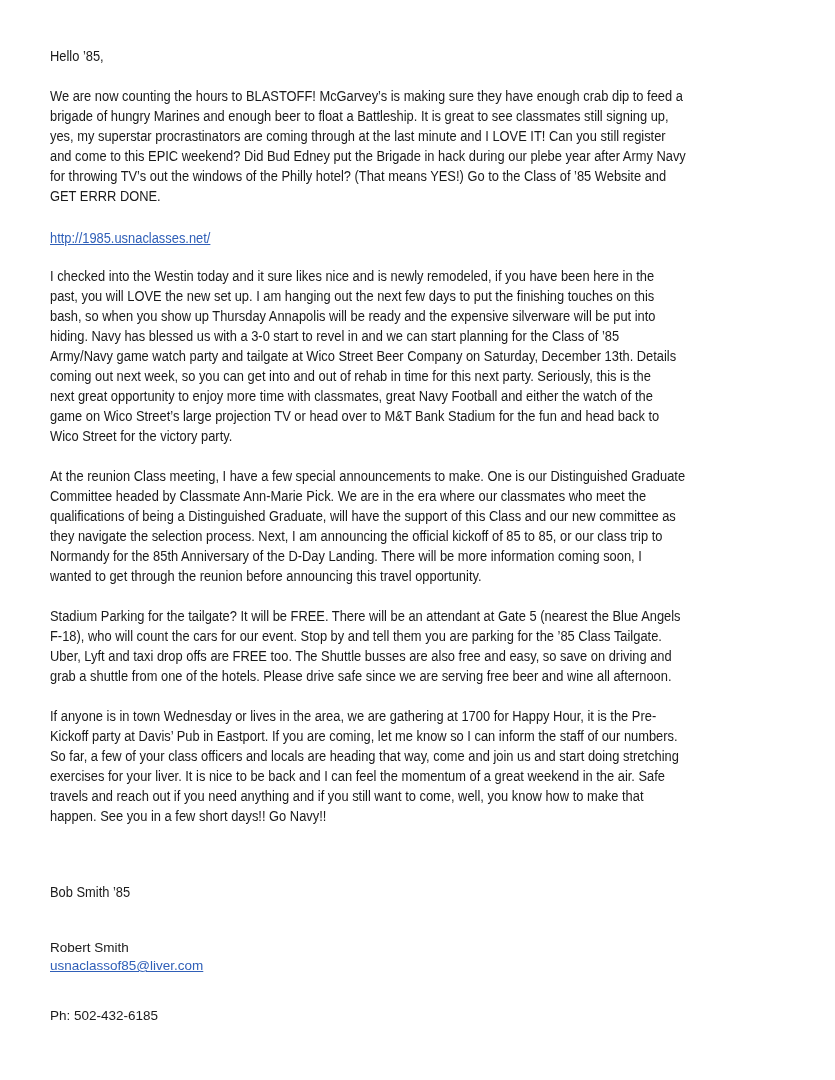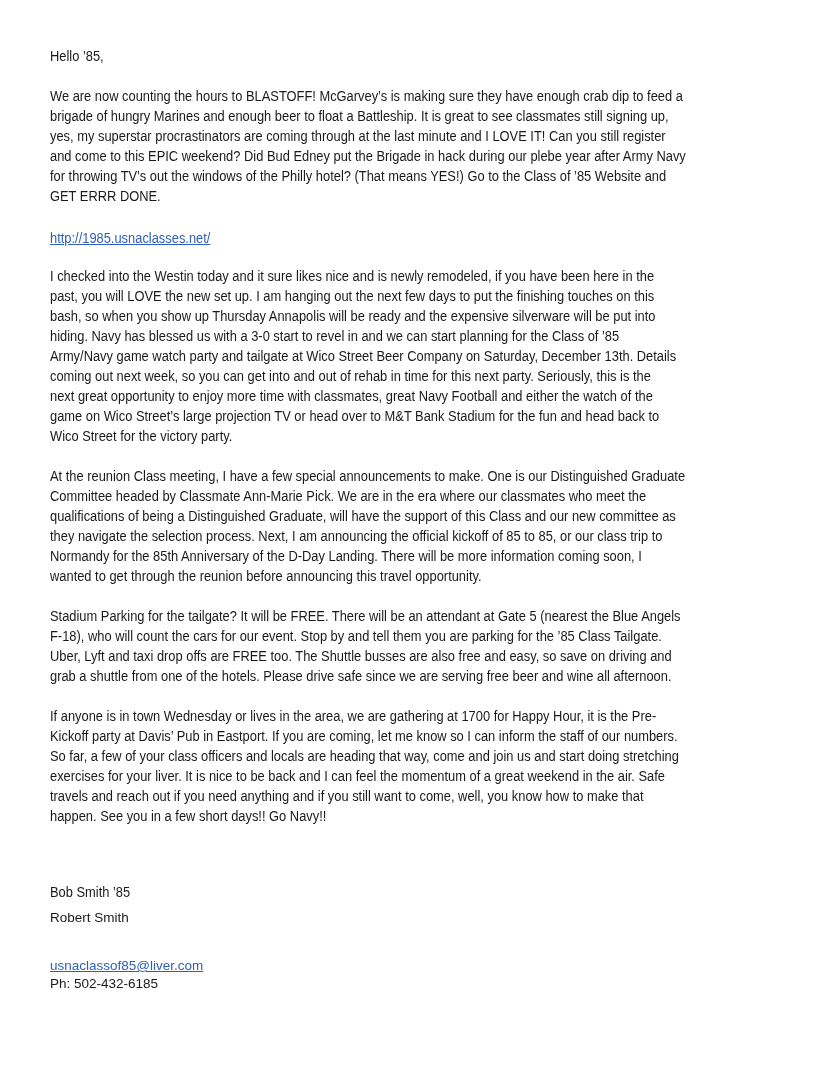--- a/index.html
+++ b/index.html
@@ -69,18 +69,18 @@
     <div class="line cond" style="top:726px">Kickoff party at Davis’ Pub in Eastport. If you are coming, let me know so I can inform the staff of our numbers.</div>
     <div class="line cond" style="top:746px">So far, a few of your class officers and locals are heading that way, come and join us and start doing stretching</div>
     <div class="line cond" style="top:766px">exercises for your liver. It is nice to be back and I can feel the momentum of a great weekend in the air. Safe</div>
     <div class="line cond" style="top:786px">travels and reach out if you need anything and if you still want to come, well, you know how to make that</div>
     <div class="line cond" style="top:806px">happen. See  you in a few short days!! Go Navy!!</div>
   </div>
 
   <div class="line cond" style="top:882px">Bob Smith ’85</div>
 
   <div>
-    <div class="line sig" style="top:908px">Robert Smith</div>
+    <div class="line sig" style="top:938px">Robert Smith</div>
     <a class="line sig link" style="top:956px">usnaclassof85@liver.com</a>
-    <div class="line sig" style="top:974px">Ph: 502-432-6185</div>
+    <div class="line sig" style="top:1006px">Ph: 502-432-6185</div>
   </div>
 
 </div>
 
 </body></html>

